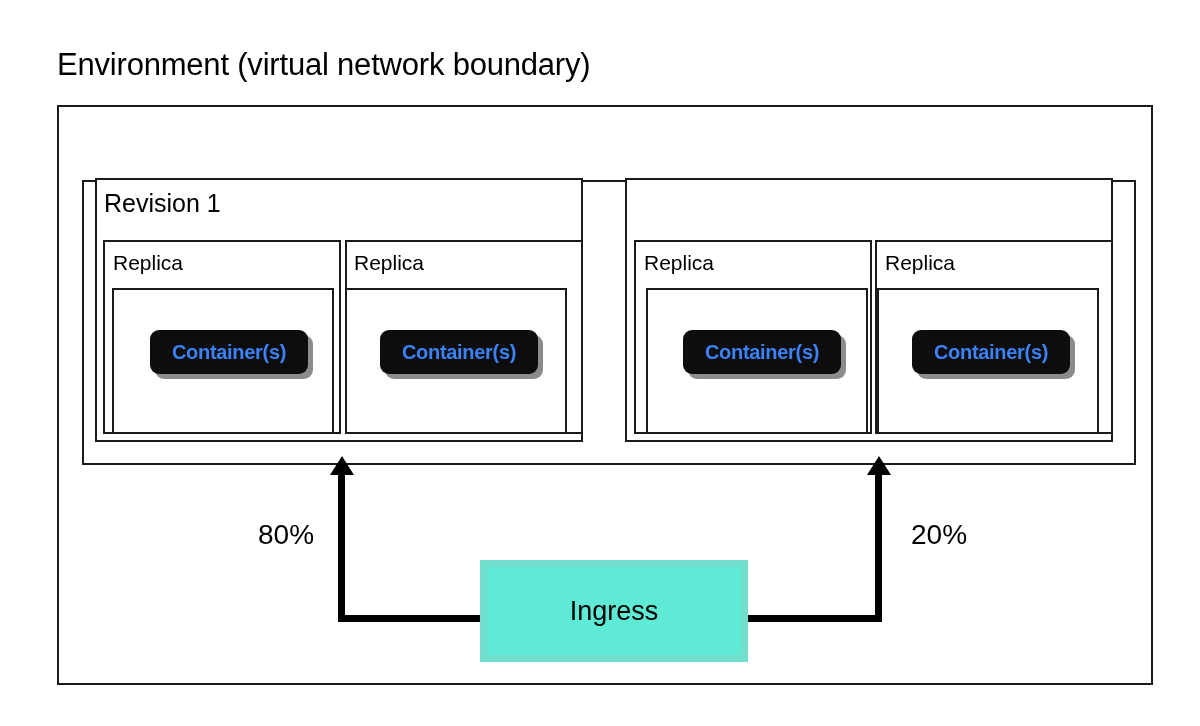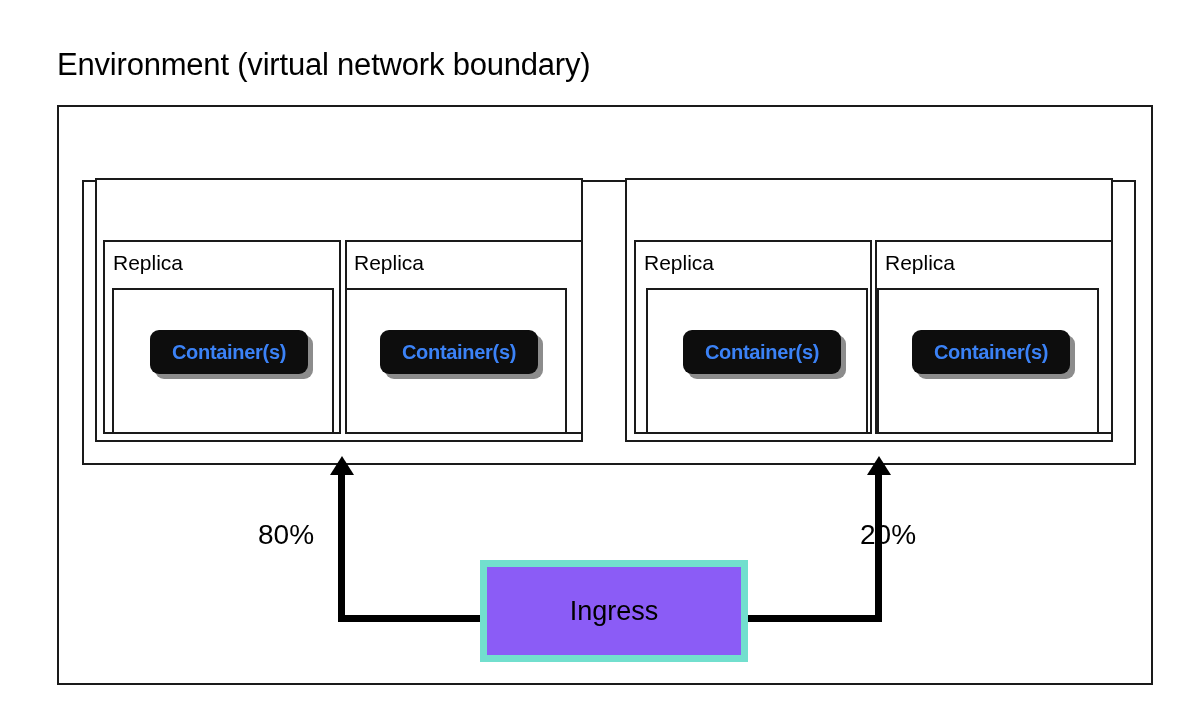--- a/index.html
+++ b/index.html
@@ -151,21 +151,21 @@
 
   
   .ingress-box {
     position: absolute;
     left: 480px;
     top: 560px;
     width: 268px;
     height: 102px;
     border: 7px solid #72DFCE;
     box-sizing: border-box;
-    background: #8b5cf6;
+    background: #5eead4;
     display: flex;
     align-items: center;
     justify-content: center;
     z-index: 3;
   }
   .ingress-box span {
     font-size: 27px;
     line-height: 32px;
     white-space: nowrap;
   }
@@ -199,35 +199,36 @@
   .pct-label {
     position: absolute;
     top: 518px;
     font-size: 28px;
     line-height: 34px;
     white-space: nowrap;
     z-index: 2;
     text-align: center;
   }
   #pct-left  { left: 258px; }
-  #pct-right { left: 860px; }
+  #pct-right { left: 911px; }
 </style>
 </head>
 <body>
 
 <div id="canvas">
 
   <div class="env-title">Environment (virtual network boundary)</div>
 
   <div class="env-box"></div>
 
 
   <div class="app-box"></div>
 
   <div class="revision-box" id="rev1"></div>
+  <div class="revision-label" id="rev1-label">Revision 1</div>
 
   <div class="replica-box" id="replica-1"></div>
   <div class="replica-label" id="replica-1-label">Replica</div>
   <div class="replica-inner" id="replica-inner-1"></div>
   <div class="container-pill" id="pill-1">
     <span>Container(s)</span>
   </div>
 
   <div class="replica-box" id="replica-2"></div>
   <div class="replica-label" id="replica-2-label">Replica</div>

